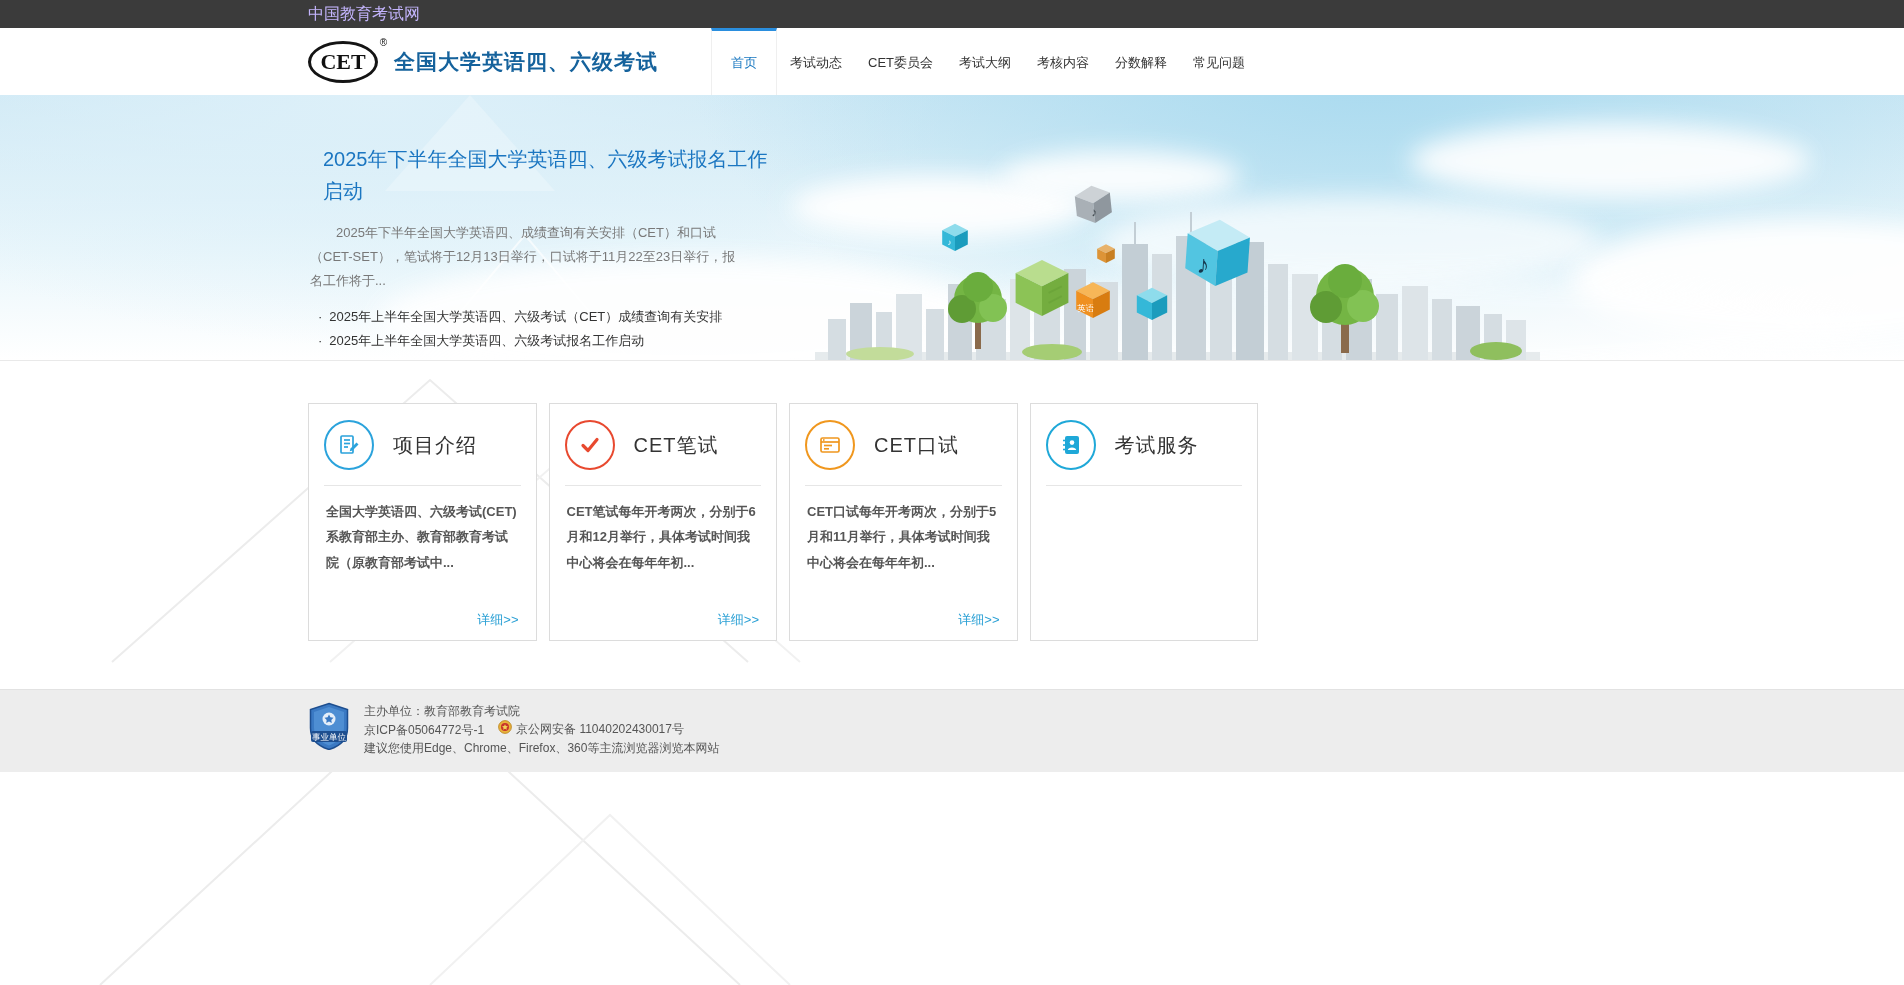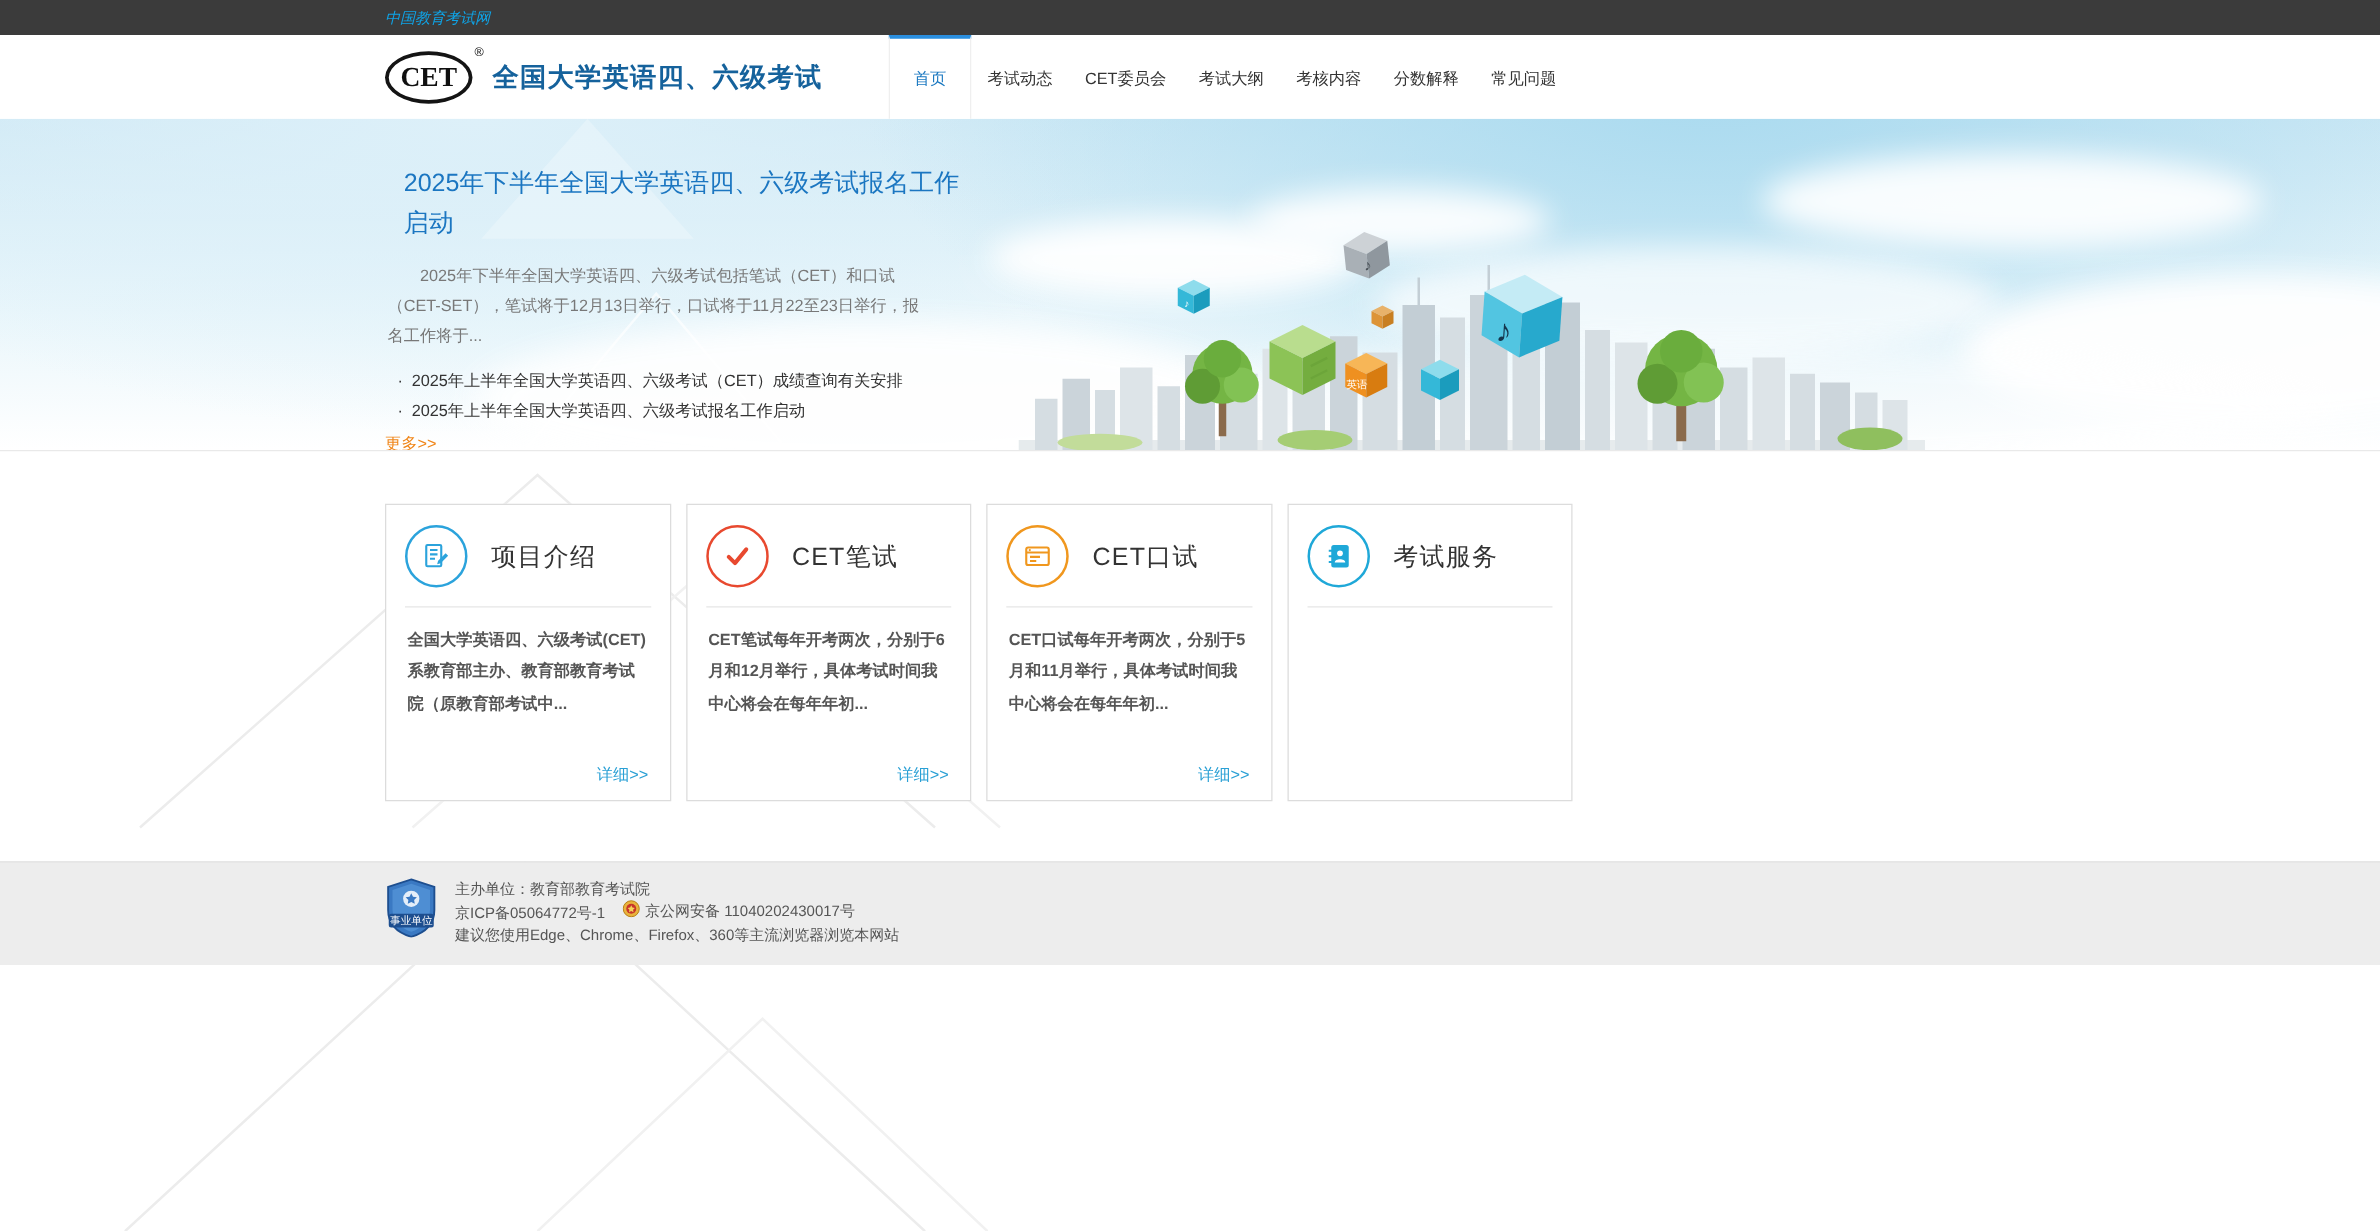--- a/index.html
+++ b/index.html
@@ -3,21 +3,21 @@
 <meta charset="utf-8">
 <style>
   html,body{margin:0;padding:0;}
   body{width:1904px;height:985px;position:relative;overflow:hidden;background:#fff;
        font-family:"Liberation Sans","DejaVu Sans",sans-serif;}
   a{text-decoration:none;color:inherit;cursor:pointer;}
   .container{width:950px;margin-left:308px;position:relative;}
 
   
   .topbar{height:28px;background:#3b3b3b;position:relative;z-index:3;}
-  .topbar-name{display:inline-block;line-height:28px;font-size:12px;color:#0ea5e9;font-style:italic;}
+  .topbar-name{display:inline-block;line-height:28px;font-size:16px;color:#c4b5fd;}
 
   
   .header{height:67px;background:#fff;position:relative;z-index:3;}
   .header-inner{display:flex;align-items:stretch;height:67px;}
   .brand{display:flex;align-items:center;}
   .logo-oval{width:64px;height:36px;border:3px solid #141414;border-radius:50%;
     display:flex;align-items:center;justify-content:center;position:relative;
     font-family:"Liberation Serif","DejaVu Serif",serif;font-size:22px;font-weight:700;color:#101010;}
   .logo-reg{position:absolute;top:-7px;right:-12px;font-size:10px;font-weight:400;
     font-family:"Liberation Sans",sans-serif;}
@@ -28,21 +28,21 @@
   .nav-item.active{border-top-color:#2a8ede;color:#1a78c0;background:#fff;
     border-left:1px solid #efefef;border-right:1px solid #efefef;padding:0 19px;}
 
   
   .hero{height:265px;position:relative;overflow:hidden;z-index:1;border-bottom:1px solid #e9e9e9;
     background:
       radial-gradient(1100px 520px at 72% -12%, #a9daef 0%, rgba(169,218,239,0) 62%),
       radial-gradient(820px 360px at 20% 0%, #ddf0f9 0%, rgba(221,240,249,0) 70%),
       linear-gradient(180deg,#cfe9f5 0%,#e9f6fb 58%,#ffffff 100%);}
   .hero-art{position:absolute;left:0;top:0;width:1904px;height:265px;}
-  .hero-content{padding-top:36px;position:relative;z-index:2;}
+  .hero-content{padding-top:48px;position:relative;z-index:2;}
   .hero-title{margin:0 0 0 15px;width:452px;font-size:20px;line-height:1.62;font-weight:400;color:#1b76c1;display:block;}
   .hero-summary{width:430px;margin:13px 0 0 2px;font-size:13px;line-height:1.85;color:#787878;text-indent:2em;}
   .hero-news{list-style:none;margin:12px 0 0 10px;padding:0;}
   .news-item{font-size:13px;color:#333;line-height:24px;display:block;}
   .news-dot{margin-right:7px;}
   .hero-more{width:462px;text-align:left;margin-top:5px;}
   .more-link{font-size:13px;color:#f08619;}
 
   
   .watermark{position:absolute;left:0;top:360px;width:1904px;height:625px;z-index:0;pointer-events:none;}
@@ -210,21 +210,21 @@
         <path d="M0,-14 L16,-6 L0,2 L-16,-6 Z" fill="#c4ebf5"></path>
         <path d="M-16,-6 L0,2 L0,20 L-16,12 Z" fill="#52c5e1"></path>
         <path d="M16,-6 L0,2 L0,20 L16,12 Z" fill="#27a9cd"></path>
         <text x="-7" y="14" font-size="13" text-anchor="middle" fill="#15374d">♪</text>
       </g>
     </g>
   </svg>
 
   <div class="container hero-content">
     <a class="hero-title">2025年下半年全国大学英语四、六级考试报名工作启动</a>
-    <p class="hero-summary">2025年下半年全国大学英语四、六级考试包括笔试（CET）和口试（CET-SET），笔试将于12月13日举行，口试将于11月22至23日举行，报名工作将于...</p>
+    <p class="hero-summary">2025年下半年全国大学英语四、成绩查询有关安排（CET）和口试（CET-SET），笔试将于12月13日举行，口试将于11月22至23日举行，报名工作将于...</p>
     <ul class="hero-news">
       <li class="news-item"><span class="news-dot">·</span><a>2025年上半年全国大学英语四、六级考试（CET）成绩查询有关安排</a></li>
       <li class="news-item"><span class="news-dot">·</span><a>2025年上半年全国大学英语四、六级考试报名工作启动</a></li>
     </ul>
     <div class="hero-more">
       <a class="more-link">更多&gt;&gt;</a>
     </div>
   </div>
 </section>
 

